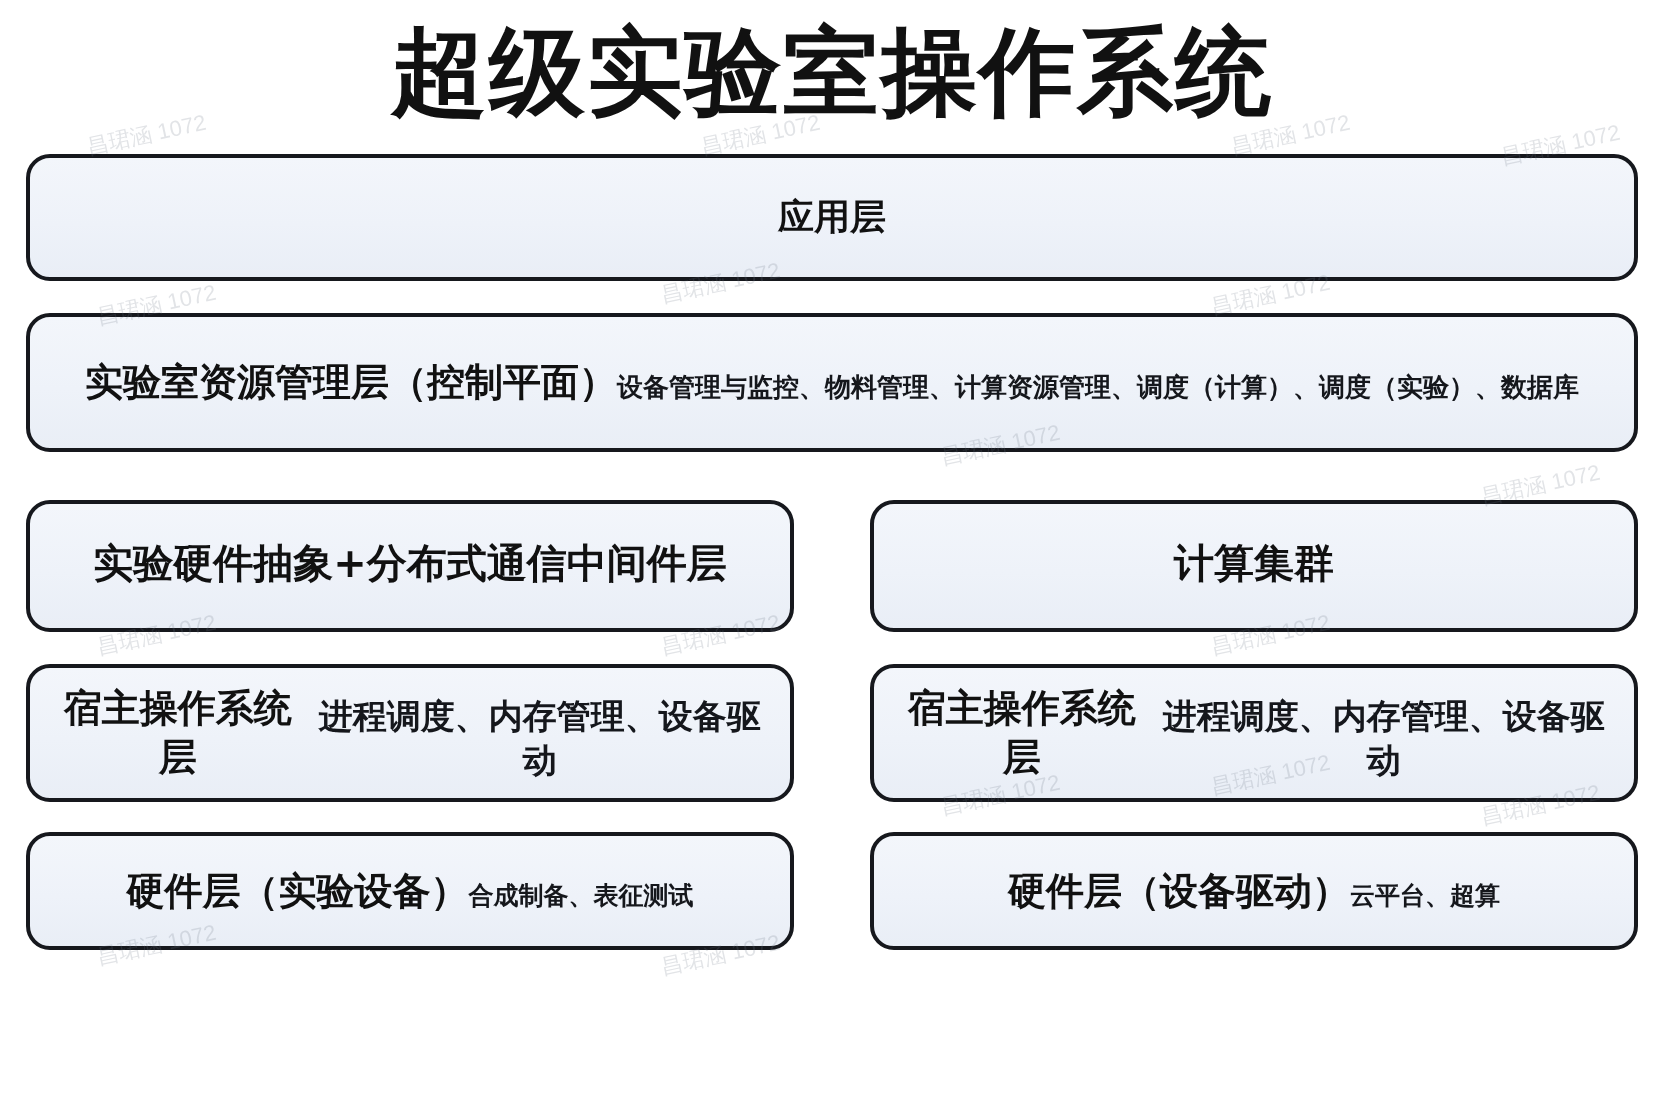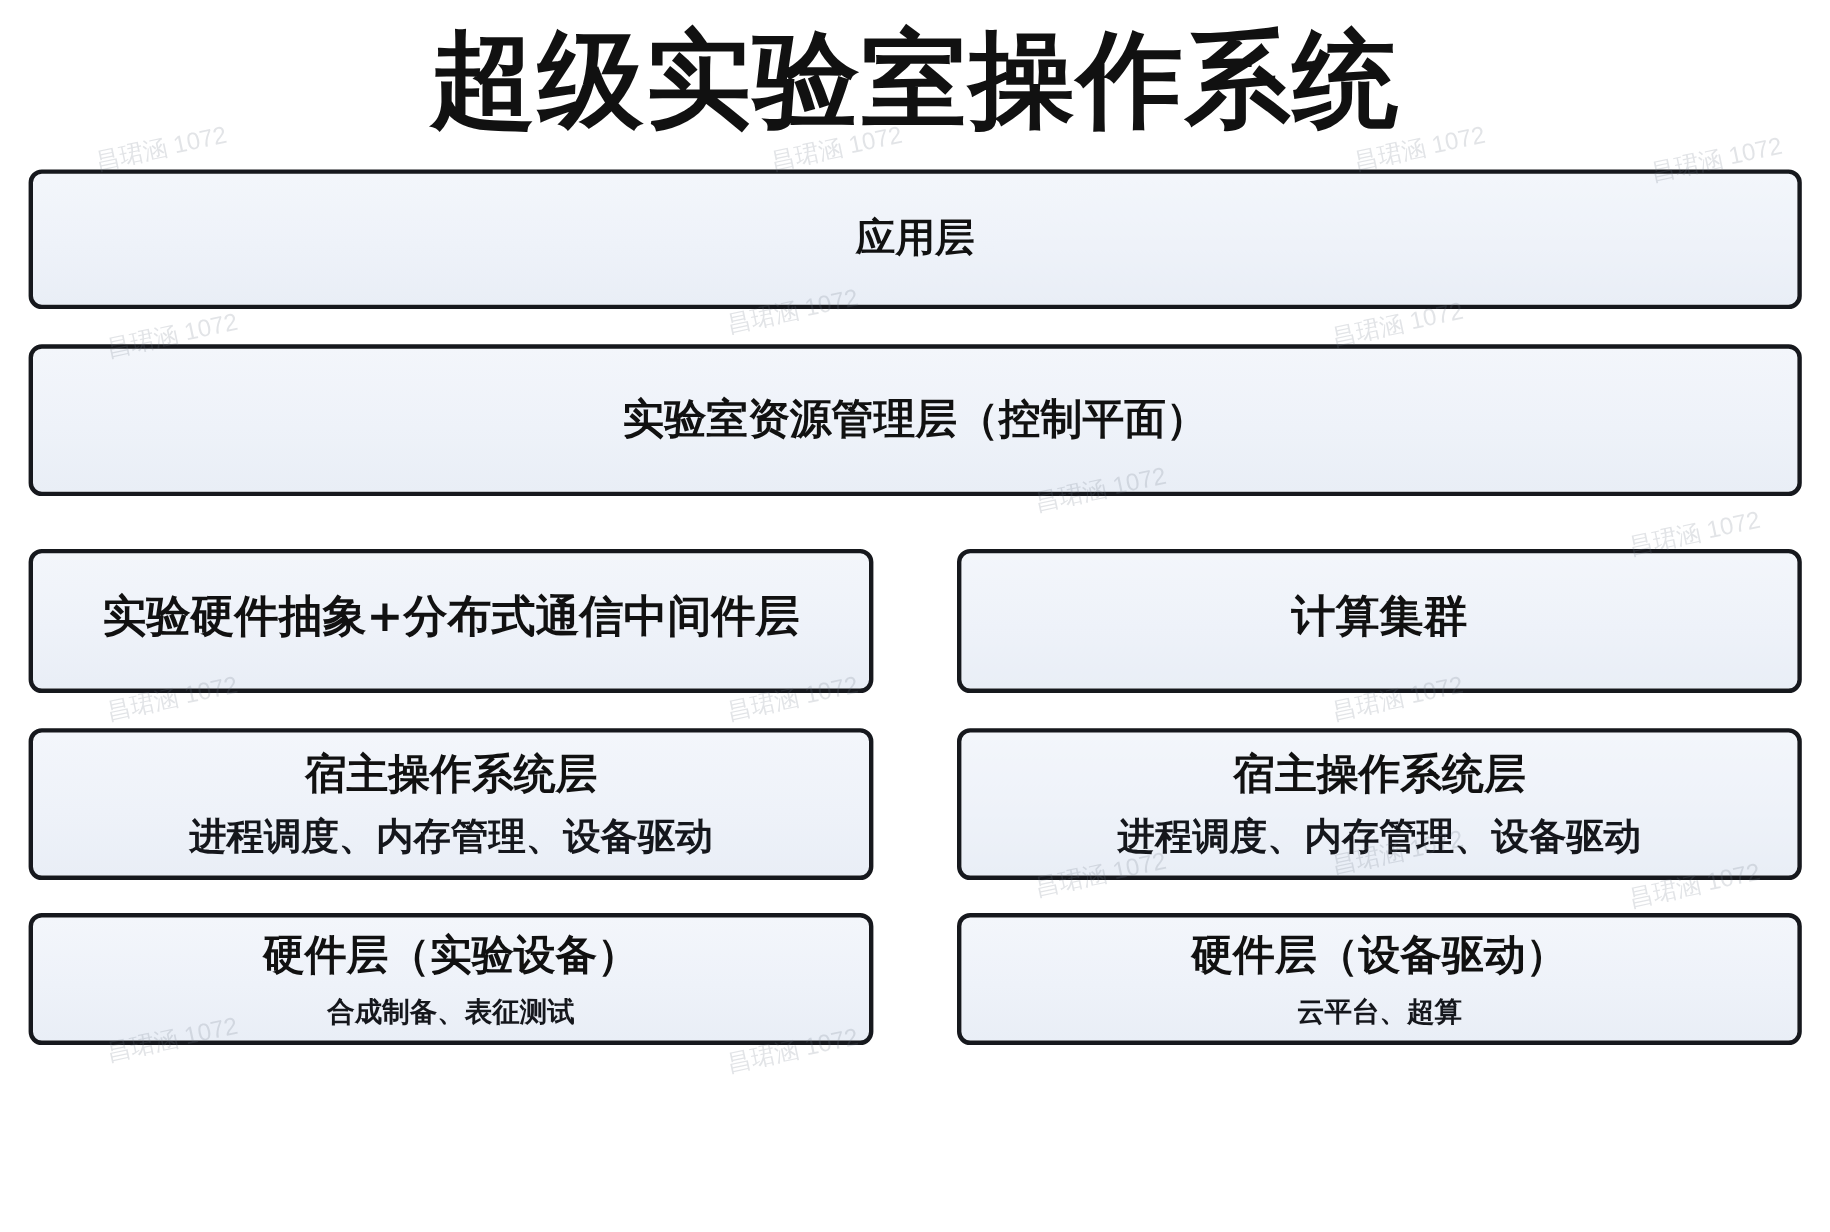--- a/index.html
+++ b/index.html
@@ -53,24 +53,23 @@
     font-weight: 800;
     letter-spacing: 2px;
     color: #111;
     margin: 0 0 16px 0;
     font-family: "DejaVu Sans", "Liberation Sans", sans-serif;
   }
 
   .box {
     box-sizing: border-box;
     border: 4px solid #16181d;
-    border-radius: 12px;
+    border-radius: 24px;
     background: linear-gradient(180deg, #f3f6fb 0%, #eef2f9 55%, #e9eef6 100%);
     display: flex;
-    flex-direction: column;
     align-items: center;
     justify-content: center;
     text-align: center;
     padding: 10px 18px;
   }
 
   .box .heading {
     font-size: 34px;
     font-weight: 800;
     line-height: 1.3;
@@ -168,20 +167,21 @@
 <div class="page">
 
   <h1 class="title">超级实验室操作系统</h1>
 
   <div class="box row-full" id="app-layer">
     <div class="heading">应用层</div>
   </div>
 
   <div class="box row-full" id="resource-layer">
     <div class="heading">实验室资源管理层（控制平面）</div>
+    <div class="sub">设备管理与监控、物料管理、计算资源管理、调度（计算）、调度（实验）、数据库</div>
   </div>
 
   <div class="row-split" id="row-middleware">
     <div class="box" id="middleware-layer">
       <div class="heading">实验硬件抽象+分布式通信中间件层</div>
     </div>
     <div class="box" id="node-agent-layer">
       <div class="heading">计算集群</div>
     </div>
   </div>

